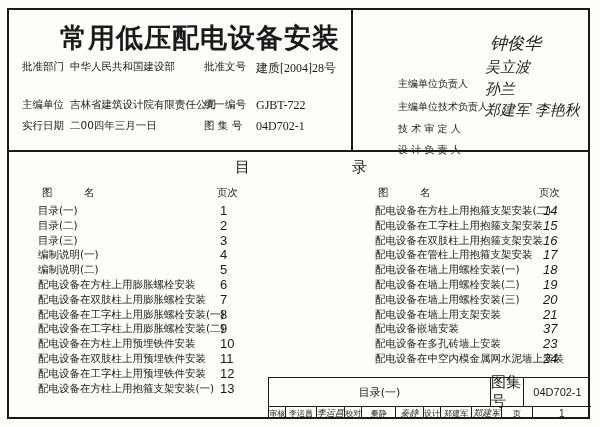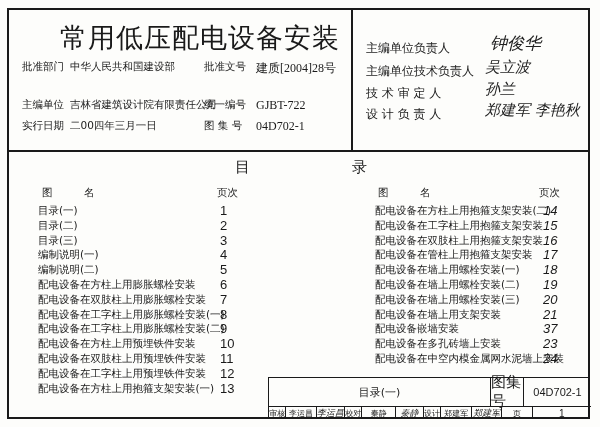--- a/index.html
+++ b/index.html
@@ -4,32 +4,32 @@
 <style>
   html, body { margin:0; padding:0; }
   body {
     width:600px; height:427px; background:#fdfdfb; position:relative; overflow:hidden;
     font-family: "DejaVu Sans", "Liberation Sans", sans-serif; color:#1a1a1a;
   }
   .frame { position:absolute; left:7px; top:8px; width:583px; height:411px; border:2px solid #1a1a1a; box-sizing:border-box; }
   .hdr-divider { position:absolute; left:7px; top:150px; width:583px; height:2px; background:#1a1a1a; }
   .hdr-vsplit { position:absolute; left:351px; top:8px; width:2px; height:143px; background:#1a1a1a; }
 
-  .main-title { position:absolute; left:60px; top:20px; font-size:27px; font-weight:normal; letter-spacing:1px; font-family:"DejaVu Serif", serif; }
+  .main-title { position:absolute; left:60px; top:20px; font-size:27px; font-weight:bold; letter-spacing:1px; font-family:"DejaVu Serif", serif; }
 
   .meta { position:absolute; font-size:10.5px; white-space:nowrap; }
   .meta-row-1 { top:60px; }
   .meta-row-2 { top:98px; }
   .meta-row-3 { top:119px; }
   .m-lbl-a { left:22px; }
   .m-val-a { left:70px; }
   .m-lbl-b { left:204px; }
   .m-val-b { left:256px; font-family:"Liberation Serif", serif; font-size:12px; }
 
-  .resp { position:absolute; left:366px; font-size:12px; white-space:nowrap; }
+  .resp { position:absolute; left:398px; font-size:10px; white-space:nowrap;margin-top:37px; }
   .resp-sig { position:absolute; font-family:"DejaVu Serif", serif; font-style:italic; font-size:15px; color:#222; white-space:nowrap; }
 
   .toc-title-a { position:absolute; left:235px; top:158px; font-size:15px; }
   .toc-title-b { position:absolute; left:352px; top:158px; font-size:15px; }
 
   .col-hdr { position:absolute; top:186px; font-size:10.5px; white-space:nowrap; }
 
   .toc-list { position:absolute; list-style:none; margin:0; padding:0; }
   .toc-list li { height:14.8px; position:relative; font-size:10.5px; white-space:nowrap; }
   .toc-list .name { position:absolute; left:0; top:0; }

